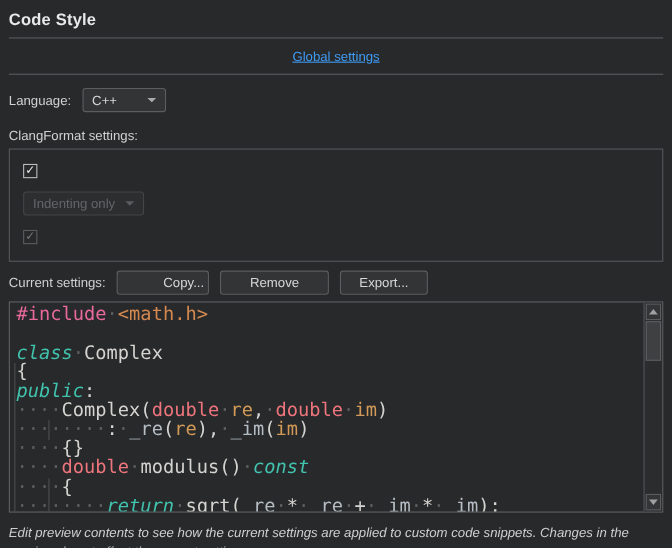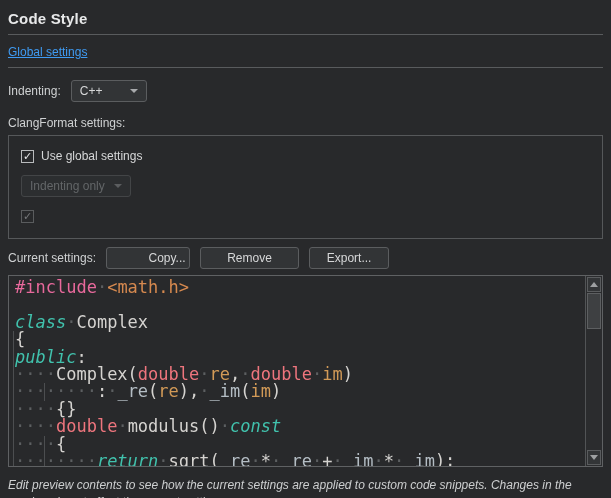--- a/index.html
+++ b/index.html
@@ -6,21 +6,21 @@
   html,body { width:611px; height:498px; }
   body {
     background:#28292b;
     font-family:"Liberation Sans", sans-serif;
     color:#d6d7d8;
     padding:8px;
     overflow:hidden;
   }
   .page-title { font-size:15px; font-weight:bold; color:#e8e9ea; letter-spacing:.2px; margin:2px 0 7px 0; }
   .hrule { height:1px; background:#595b5d; border:0; margin:0; }
-  .link-row { margin:7px 0 7px 0; }
+  .link-row { margin:7px 0 7px 0;text-align:center; }
   a.global-link { color:#3f9bf3; font-size:12px; text-decoration:underline; cursor:pointer; }
 
   .row { display:flex; align-items:center; }
   .lbl { font-size:12px; color:#cfd1d2; }
 
   
   .combo, .btn {
     height:22px; background:#323436; border:1px solid #5b5d5f; border-radius:3px;
     font-size:12px; color:#d6d7d8; display:flex; align-items:center; cursor:pointer;
   }
@@ -106,35 +106,34 @@
 
 <div class="page-title">Code Style</div>
 <div class="hrule"></div>
 
 <div class="link-row">
   <a class="global-link">Global settings</a>
 </div>
 <div class="hrule"></div>
 
 <div class="row lang-row">
-  <span class="lbl">Indenting:</span>
+  <span class="lbl">Language:</span>
   <div class="combo lang-combo">
     <span>C++</span>
     <span class="chev"></span>
   </div>
 </div>
 
 <div class="section-lbl">ClangFormat settings:</div>
 
 <div class="groupbox">
   <div class="cb-row">
     <span class="checkbox">
       <span>✓</span>
     </span>
-    <span class="cb-label">Use global settings</span>
   </div>
 
   <div class="combo mode-combo disabled">
     <span>Indenting only</span>
     <span class="chev"></span>
   </div>
 
   <div class="cb-row disabled override-row">
     <span class="checkbox">
       <span>✓</span>

